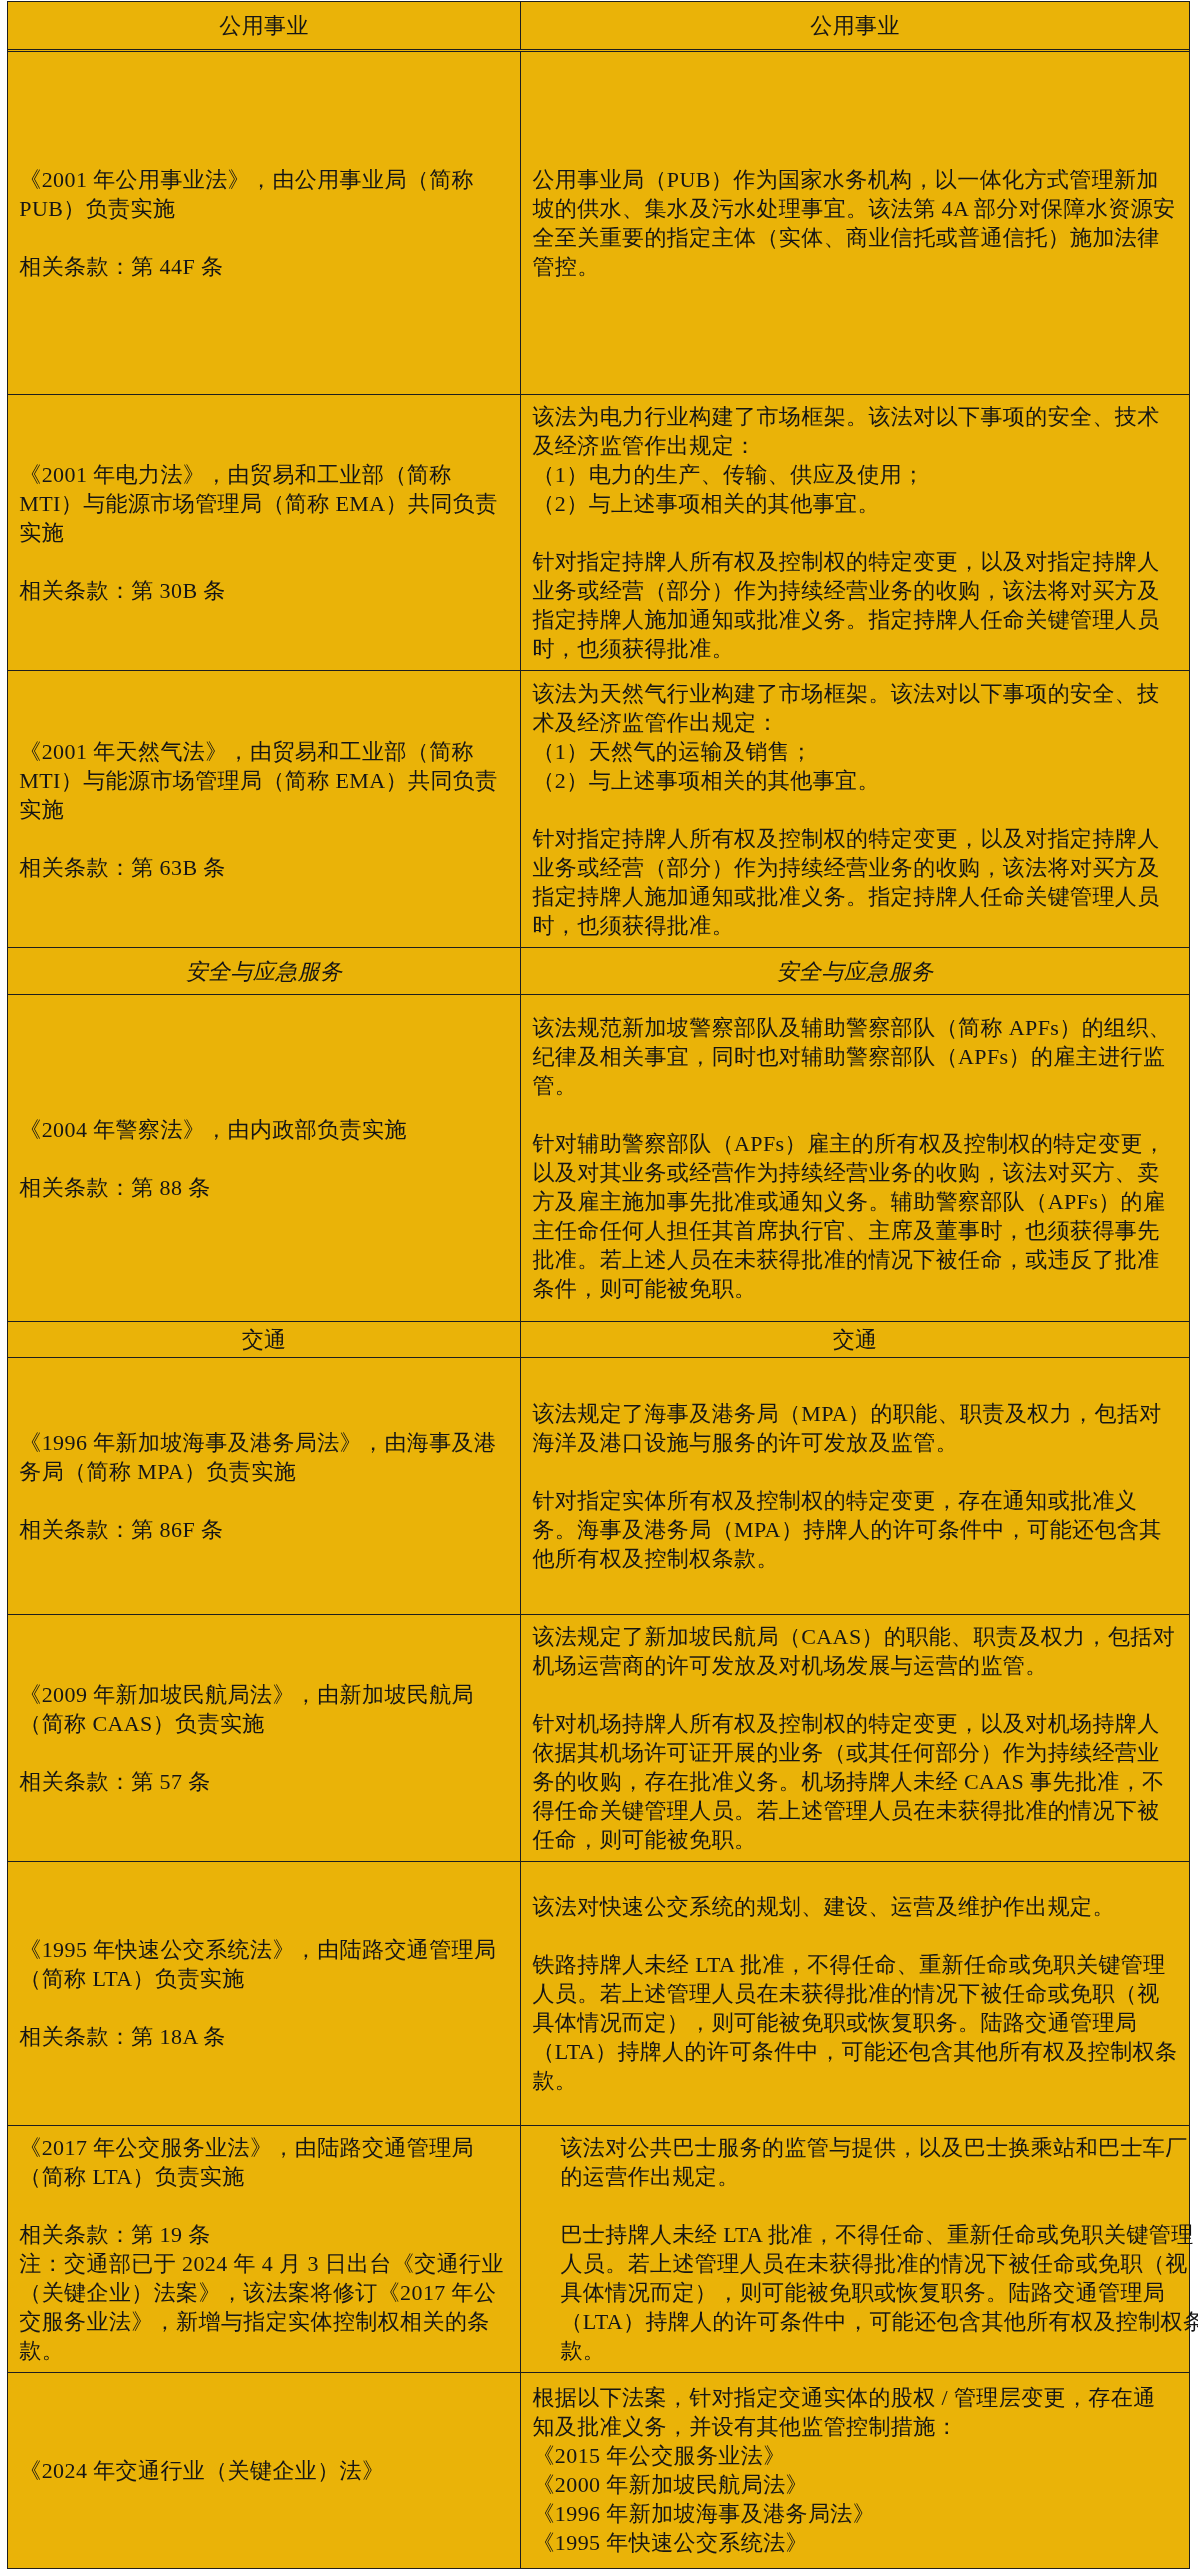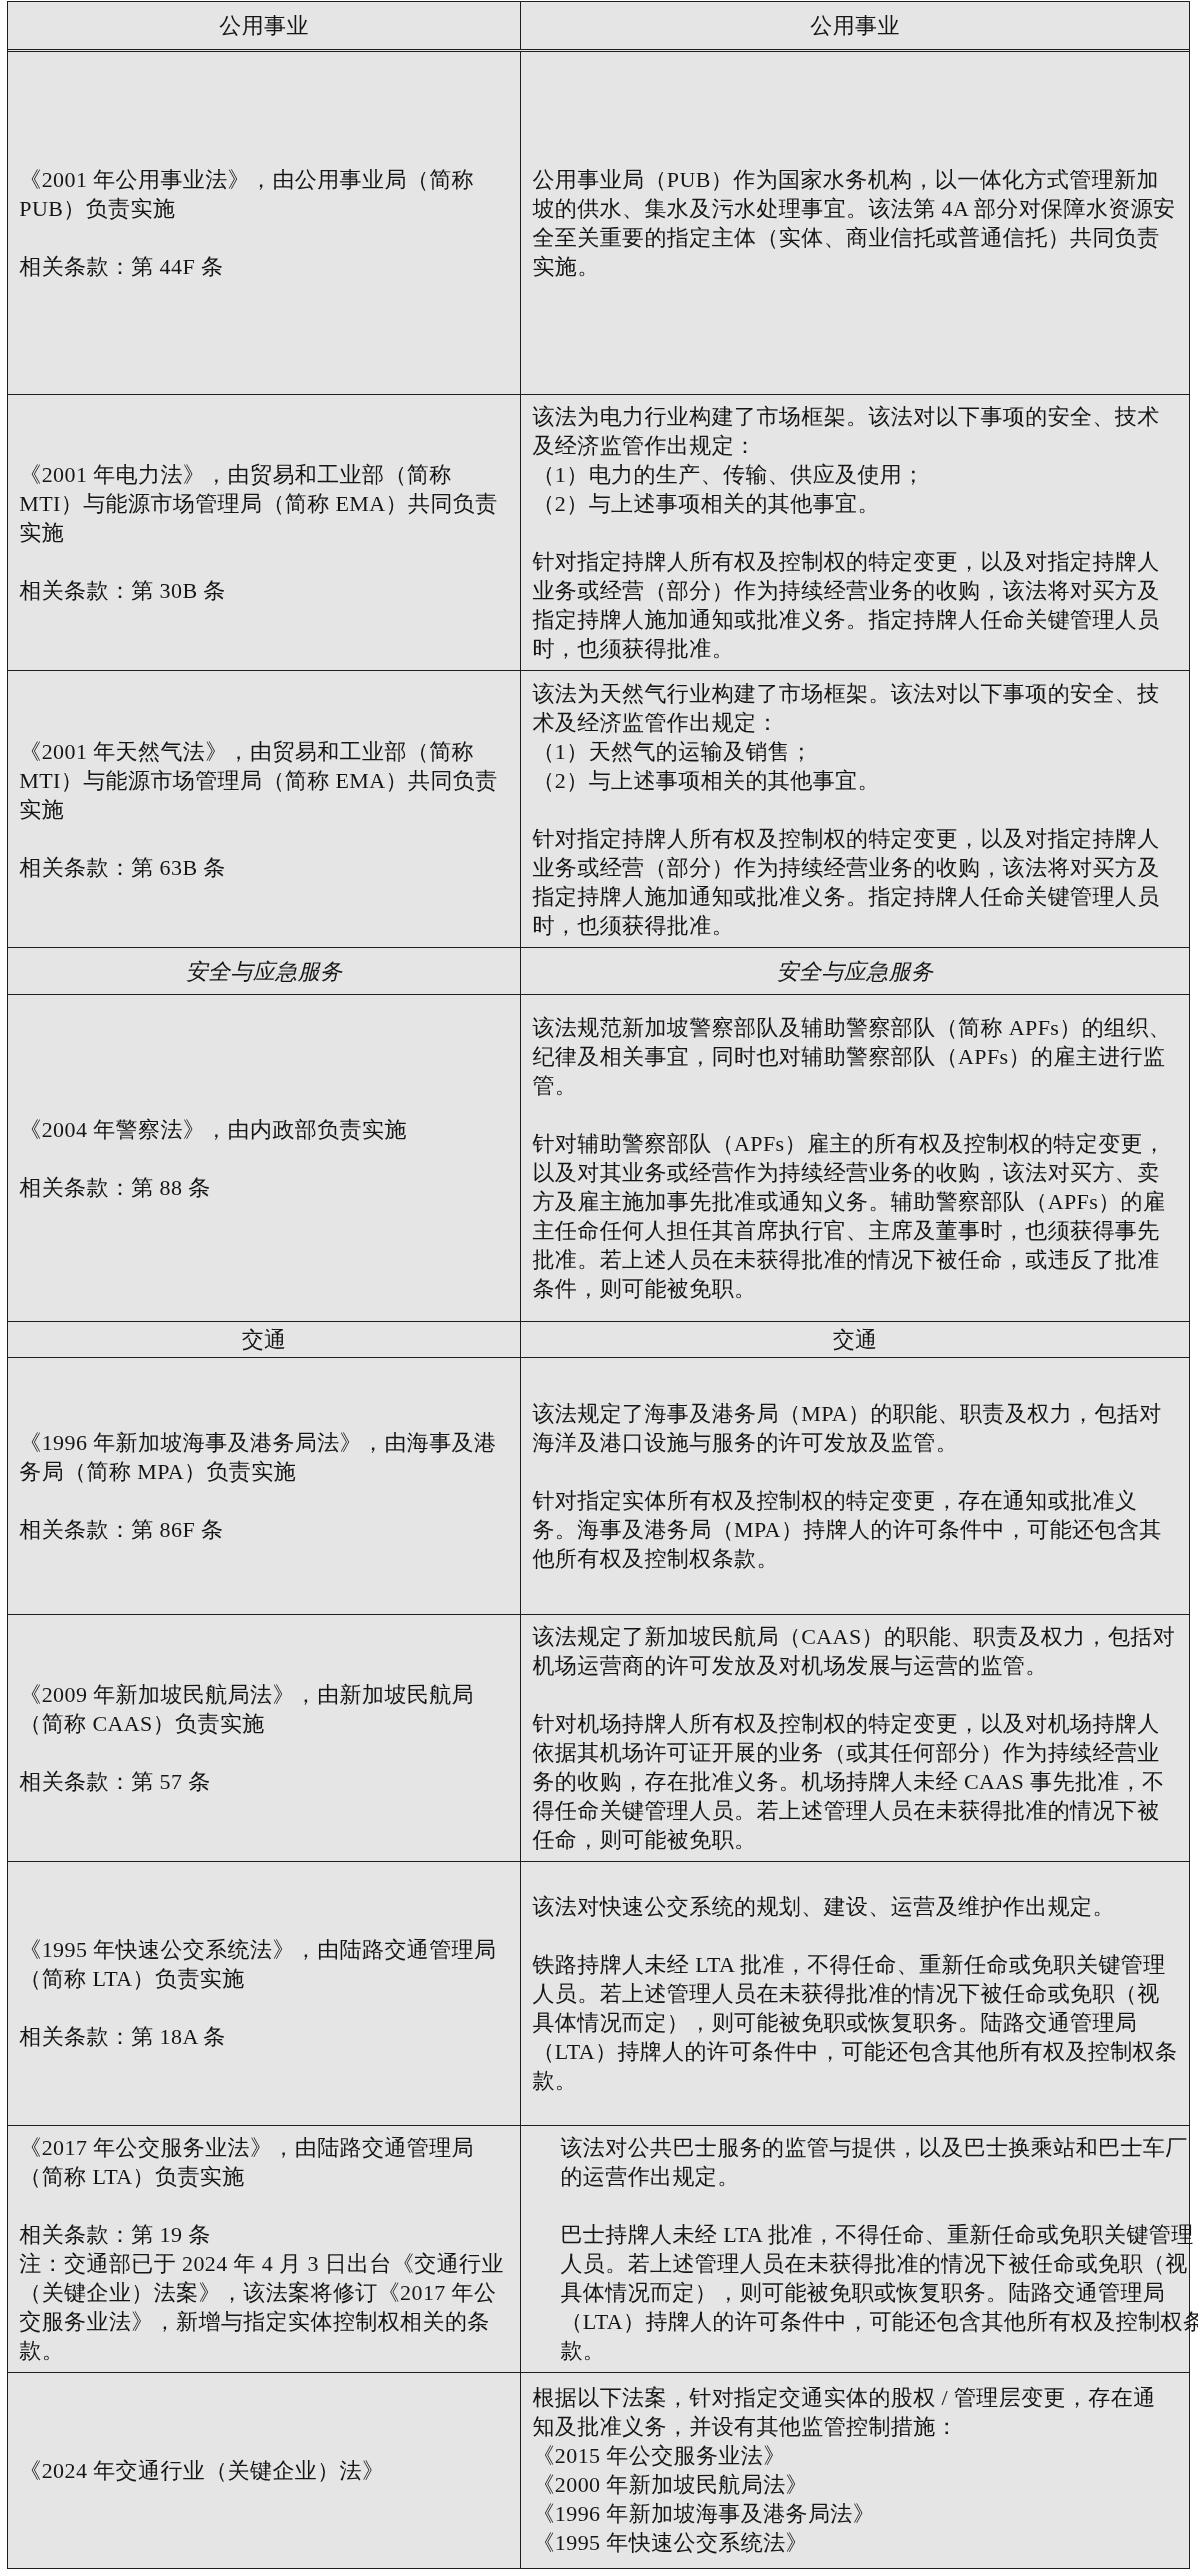--- a/index.html
+++ b/index.html
@@ -13,21 +13,21 @@
     position: relative;
     font-family: "Liberation Serif", "DejaVu Serif", serif;
     color: #151515;
   }
   .doc-table {
     position: absolute;
     left: 7px;
     top: 1.4px;
     width: 1183px;
     border: 1.4px solid #1e1e1e;
-    background: #e5e5e5;
+    background: #eab308;
     box-sizing: border-box;
   }
   .t-row {
     display: grid;
     grid-template-columns: 43.45% 56.55%;
     border-bottom: 1.4px solid #1e1e1e;
     box-sizing: border-box;
   }
   .t-row:last-child { border-bottom: none; }
   .t-row.header-first { border-bottom: 3.5px double #1e1e1e; }
@@ -63,21 +63,21 @@
     <div class="t-cell left-cell">
         <div class="block">
           <div class="text-line">《2001 年公用事业法》，由公用事业局（简称 PUB）负责实施</div>
         </div>
         <div class="block">
           <div class="text-line">相关条款：第 44F 条</div>
         </div>
       </div>
     <div class="t-cell right-cell">
         <div class="block">
-          <div class="text-line">公用事业局（PUB）作为国家水务机构，以一体化方式管理新加坡的供水、集水及污水处理事宜。该法第 4A 部分对保障水资源安全至关重要的指定主体（实体、商业信托或普通信托）共同负责实施。</div>
+          <div class="text-line">公用事业局（PUB）作为国家水务机构，以一体化方式管理新加坡的供水、集水及污水处理事宜。该法第 4A 部分对保障水资源安全至关重要的指定主体（实体、商业信托或普通信托）施加法律管控。</div>
         </div>
       </div>
   </div>
     <div class="t-row" style="min-height: 276px;">
     <div class="t-cell left-cell">
         <div class="block">
           <div class="text-line">《2001 年电力法》，由贸易和工业部（简称 MTI）与能源市场管理局（简称 EMA）共同负责实施</div>
         </div>
         <div class="block">
           <div class="text-line">相关条款：第 30B 条</div>

